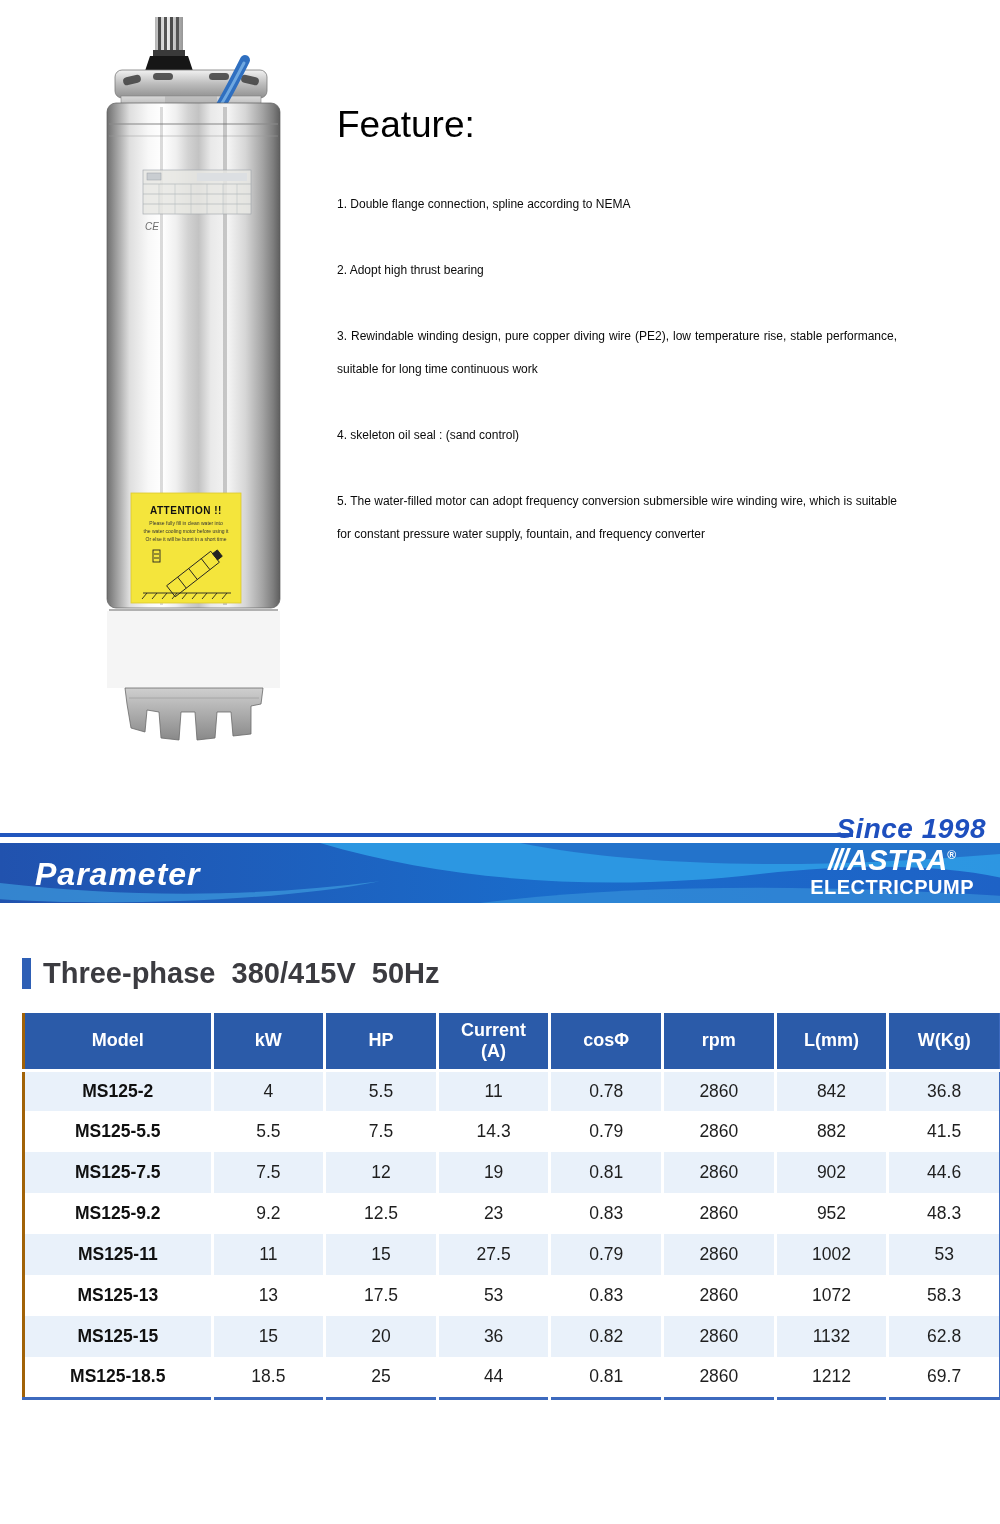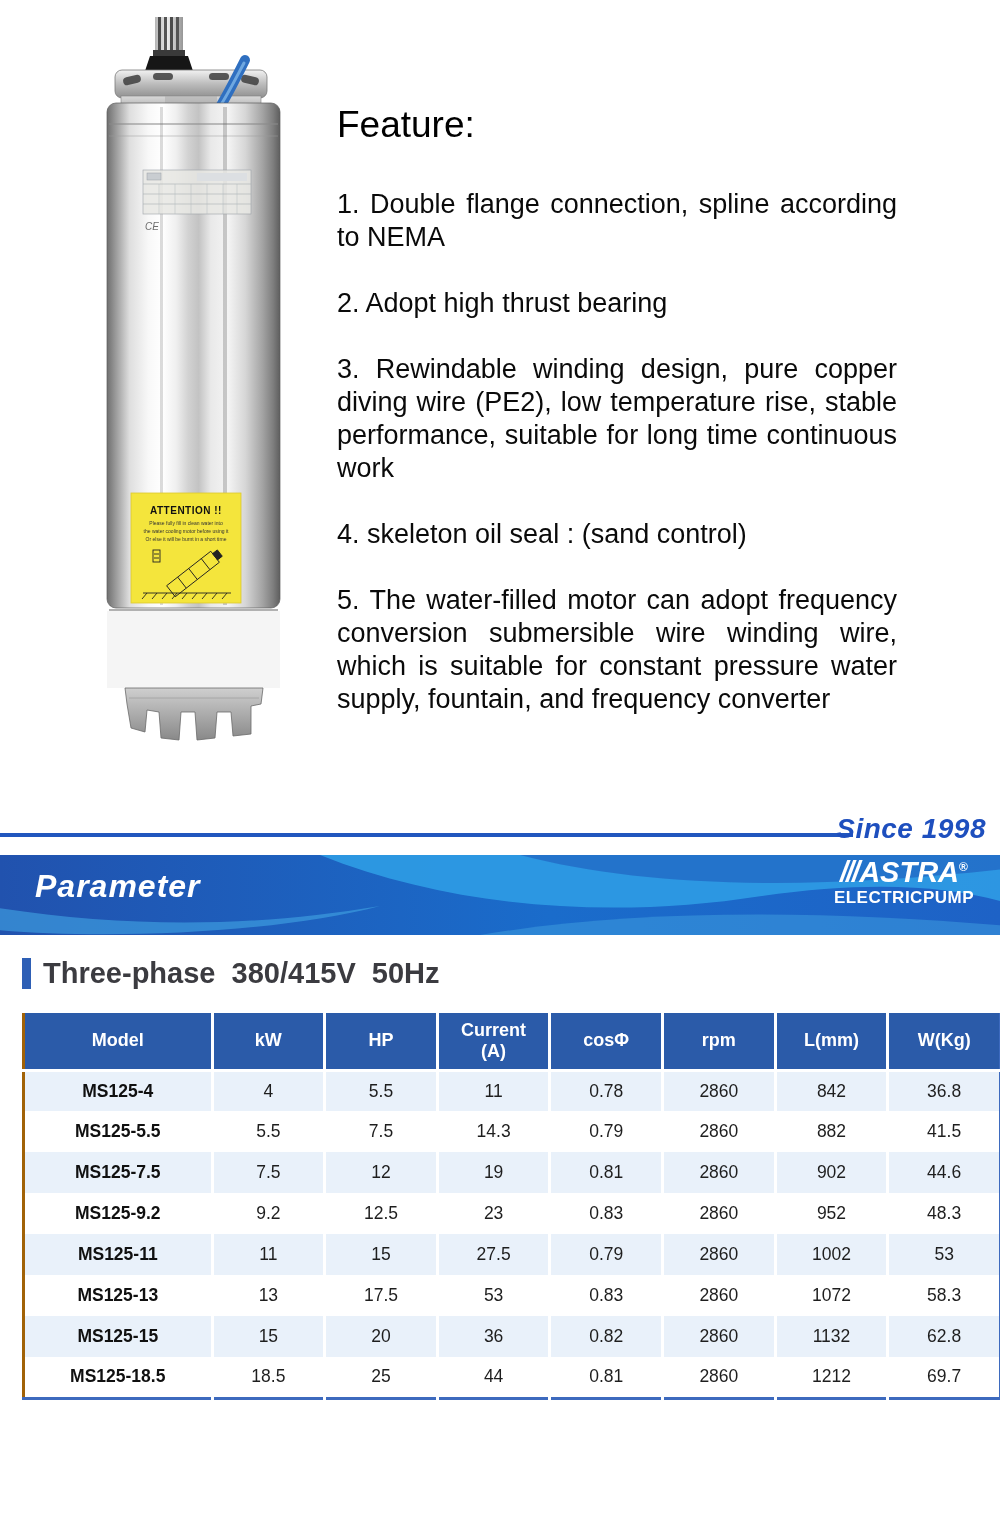--- a/index.html
+++ b/index.html
@@ -6,38 +6,38 @@
   html,body { background:#ffffff; }
   body { width:1000px; height:1524px; position:relative; overflow:hidden;
          font-family:"Liberation Sans", sans-serif; }
 
   
   .product-figure { position:absolute; left:105px; top:12px; width:180px; height:740px; }
 
   
   .feature-section { position:absolute; left:337px; top:104px; width:560px; }
   .feature-title { font-size:37px; font-weight:400; color:#000; margin-bottom:42px; }
-  .feature-item { font-size:27px; line-height:33px; color:#0a0a0a;
+  .feature-item { font-size:12px; line-height:33px; color:#0a0a0a;
                   text-align:justify; margin-bottom:33px; }
 
   
   .since-line { position:absolute; left:0; top:833px; width:853px; height:4px; background:#2156BE; }
   .since-text { position:absolute; top:813px; right:14px; font-size:28px; font-weight:bold;
                 font-style:italic; color:#1E4FBE; letter-spacing:0.5px; }
 
   
-  .banner { position:absolute; left:0; top:843px; width:1000px; height:80px;margin-top:12px; }
+  .banner { position:absolute; left:0; top:843px; width:1000px; height:60px; }
   .banner svg.waves { position:absolute; inset:0; width:100%; height:100%; display:block; }
   .banner-title { position:absolute; left:35px; top:13px; font-size:32px; font-weight:bold;
                   font-style:italic; color:#ffffff; letter-spacing:1px; }
   .brand { position:absolute; right:26px; top:3px; text-align:center; color:#ffffff; line-height:1; }
   .brand-mark { font-size:29px; font-weight:800; font-style:italic; letter-spacing:0px; white-space:nowrap; }
   .brand-mark .slashes { letter-spacing:-2px; margin-right:1px; }
   .brand-reg { font-size:12px; vertical-align:super; font-style:normal; font-weight:bold; }
-  .brand-sub { font-size:17px; font-weight:bold; letter-spacing:0.5px; margin-top:2px; }
+  .brand-sub { font-size:20px; font-weight:bold; letter-spacing:0.5px; margin-top:2px; }
 
   
   .section-title-row { position:absolute; left:22px; top:957px; display:flex; align-items:center; }
   .section-bar { width:9px; height:31px; background:#2E5FB5; margin-right:12px; }
   .section-title { font-size:29px; font-weight:bold; color:#3B3B40; white-space:pre;text-align:right; }
 
   
   .param-table { position:absolute; left:22px; top:1013px; width:980px;
                  border-collapse:collapse; table-layout:fixed;
                  border-left:3px solid #a16207; border-right:3px solid #3D6ABE;
@@ -235,21 +235,21 @@
         <th>Current
 (A)</th>
         <th>cosΦ</th>
         <th>rpm</th>
         <th>L(mm)</th>
         <th>W(Kg)</th>
       </tr>
     </thead>
   <tbody id="table-body">
       <tr>
-        <td>MS125-4</td>
+        <td>MS125-2</td>
         <td>4</td>
         <td>5.5</td>
         <td>11</td>
         <td>0.78</td>
         <td>2860</td>
         <td>842</td>
         <td>36.8</td>
       </tr>
       <tr>
         <td>MS125-5.5</td>

